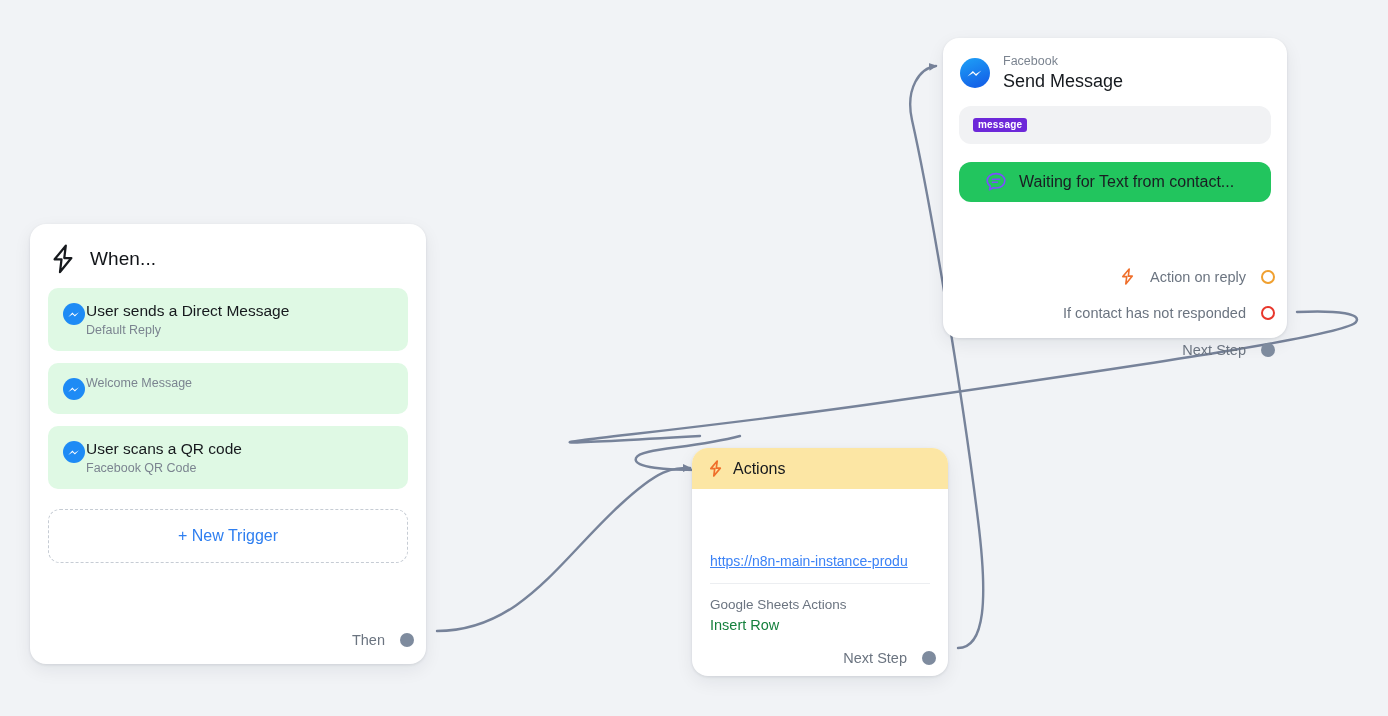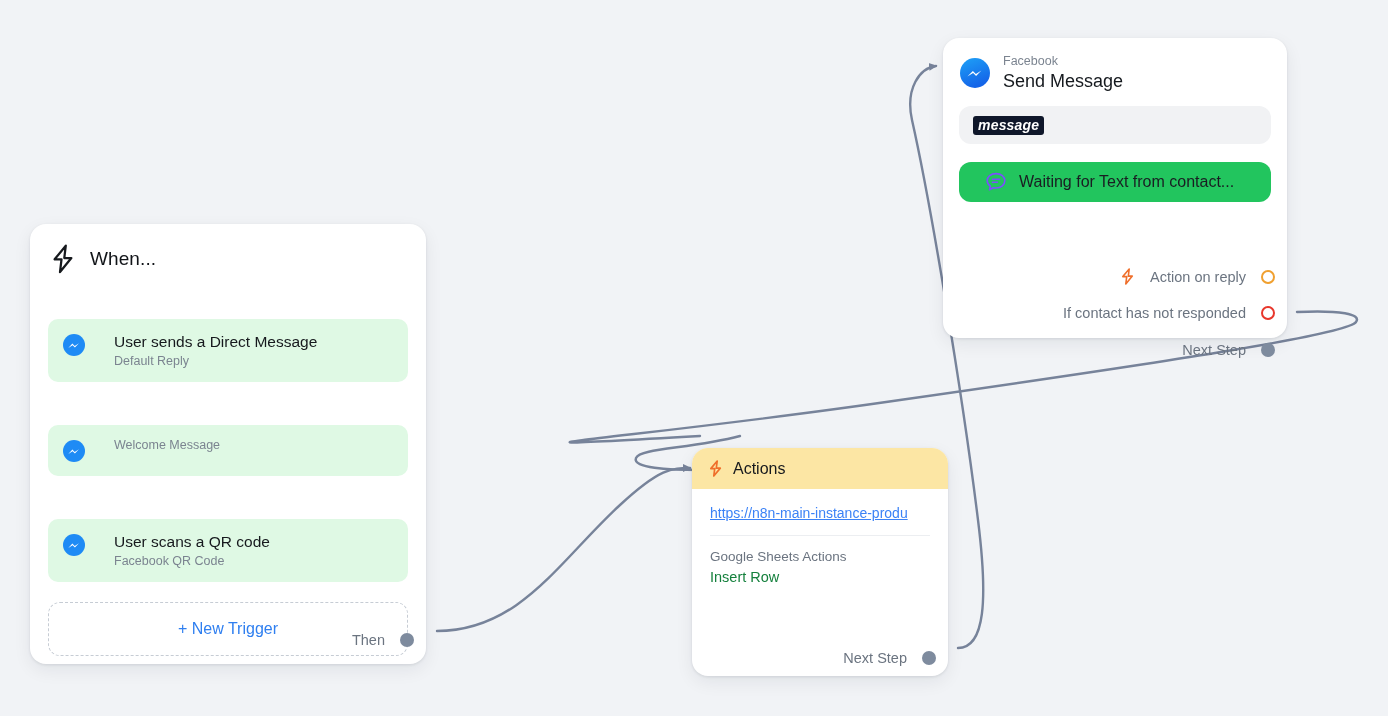--- a/index.html
+++ b/index.html
@@ -65,23 +65,22 @@
     padding: 8px 18px 0 18px;
     display: flex;
     flex-direction: column;
     gap: 12px;
   }
   .trigger-row {
     background: #dff9e4;
     border-radius: 10px;
     padding: 13px 14px 13px 14px;
     display: flex;
-    gap: 28px;
+    gap: 0;
     align-items: flex-start;
-    margin-top: 31px;
   }
   .trigger-texts { display: flex; flex-direction: column; gap: 2px; }
   .trigger-title {
     font-size: 15.5px;
     color: #16191d;
     line-height: 1.28;
   }
   .trigger-sub {
     font-size: 12.5px;
     color: #7b8490;
@@ -154,28 +153,27 @@
   .msg-slot {
     margin: 4px 16px 0 16px;
     background: #f1f2f4;
     border-radius: 12px;
     height: 38px;
     display: flex;
     align-items: center;
     padding: 0 14px;
   }
   .msg-token {
-    background: #0f172a;
+    background: #6d28d9;
     color: #ffffff;
-    font-size: 14px;
+    font-size: 10px;
     font-weight: bold;
     border-radius: 3px;
     padding: 1px 5px 2px 5px;
     letter-spacing: .2px;
-    font-style: italic;
   }
 
   .wait-slot {
     margin: 18px 16px 0 16px;
     background: #22c55e;
     border-radius: 12px;
     height: 40px;
     display: flex;
     align-items: center;
     gap: 12px;
@@ -214,20 +212,21 @@
     color: #6b7480;
     line-height: 1.5;
   }
   .act-value-link {
     font-size: 14px;
     color: #3b82f6;
     white-space: nowrap;
     line-height: 1.5;
     display: block;
     overflow: hidden;
+    margin-top: 48px;
   }
   .act-value {
     font-size: 14.5px;
     color: #15803d;
     line-height: 1.5;
   }
   .act-sep {
     height: 1px;
     background: #eceef1;
     margin: 11px 18px 11px 18px;

